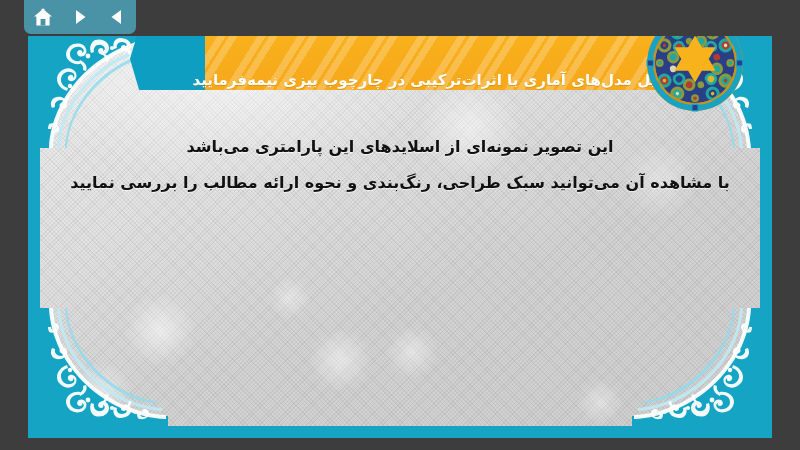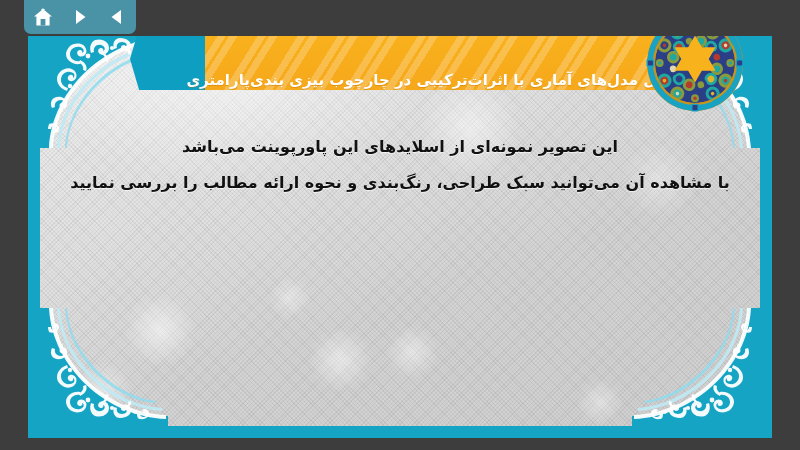--- a/index.html
+++ b/index.html
@@ -325,21 +325,21 @@
         </g>
       </svg>
     </div>
 
     <div id="banner-arrow">
       <div class="tip"></div>
     </div>
 
     <div id="title-banner">
       <div class="tline">کامل تحلیل مدل‌های آماری با اثرات</div>
-      <div class="tline">ترکیبی در چارچوب بیزی بندی‌پارامتری</div>
+      <div class="tline">ترکیبی در چارچوب بیزی نیمه‌فرمایید</div>
     </div>
 
     <div id="medallion">
       <svg width="98" height="98" viewBox="0 0 100 100">
         <circle cx="50" cy="50" r="49" fill="#c8941e"></circle>
         <circle cx="50" cy="50" r="47" fill="#18a2c4"></circle>
         <circle cx="50" cy="50" r="43" fill="#c8941e"></circle>
         <circle cx="50" cy="50" r="41" fill="#2a3f86"></circle>
         <g>
           <g id="ring-petals">
@@ -464,18 +464,18 @@
         <g fill="#2a3f86">
           <rect x="47.4" y="1.9" width="5.2" height="5.2" rx="1"></rect>
           <rect x="47.4" y="92.9" width="5.2" height="5.2" rx="1"></rect>
           <rect x="1.9" y="47.4" width="5.2" height="5.2" rx="1"></rect>
           <rect x="92.9" y="47.4" width="5.2" height="5.2" rx="1"></rect>
         </g>
       </svg>
     </div>
 
     <div id="body-text">
-      <p>این تصویر نمونه‌ای از اسلایدهای این پاورپوینت می‌باشد</p>
+      <p>این تصویر نمونه‌ای از اسلایدهای این پارامتری می‌باشد</p>
       <p>با مشاهده آن می‌توانید سبک طراحی، رنگ‌بندی و نحوه ارائه مطالب را بررسی نمایید</p>
     </div>
 
   </div>
 </div>
 
 </body></html>

